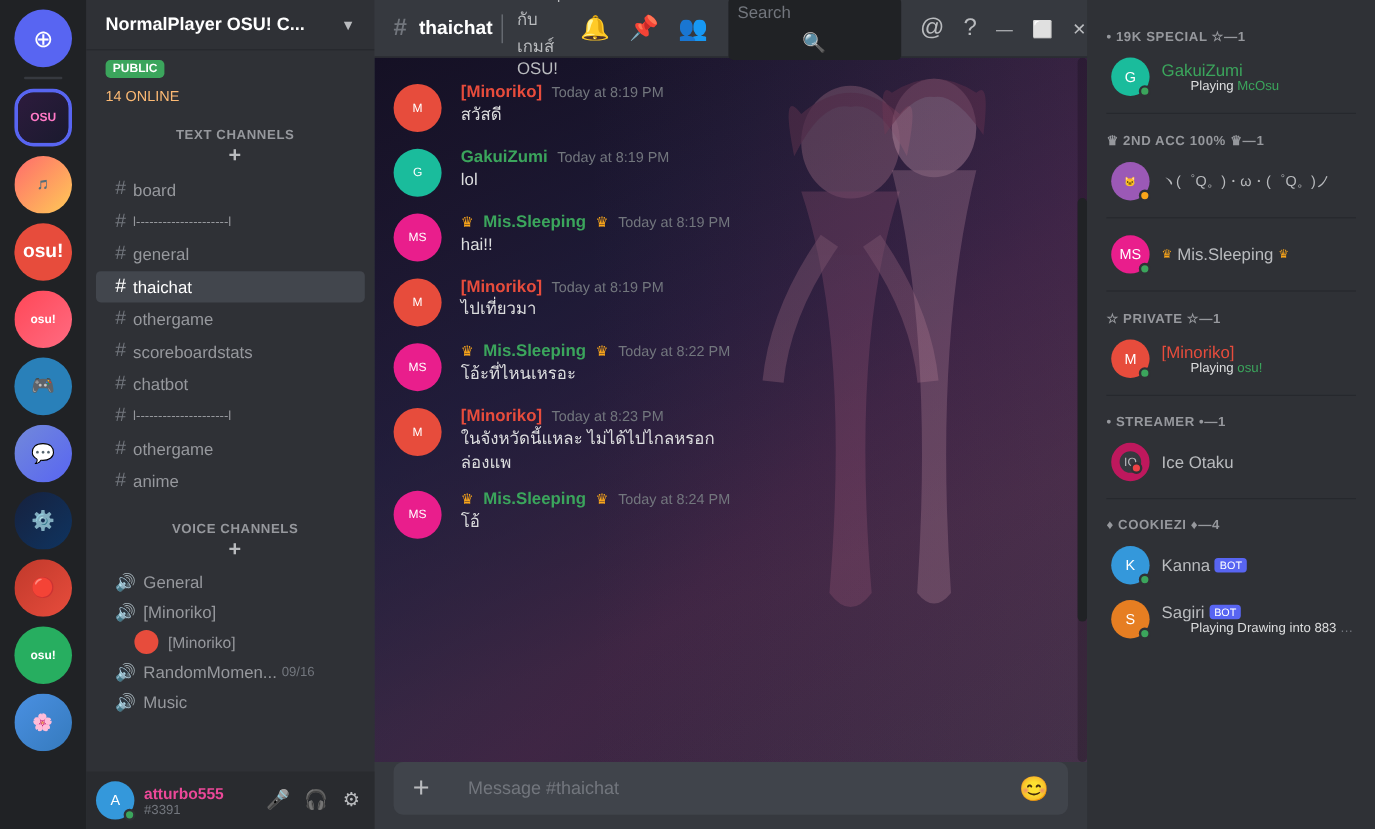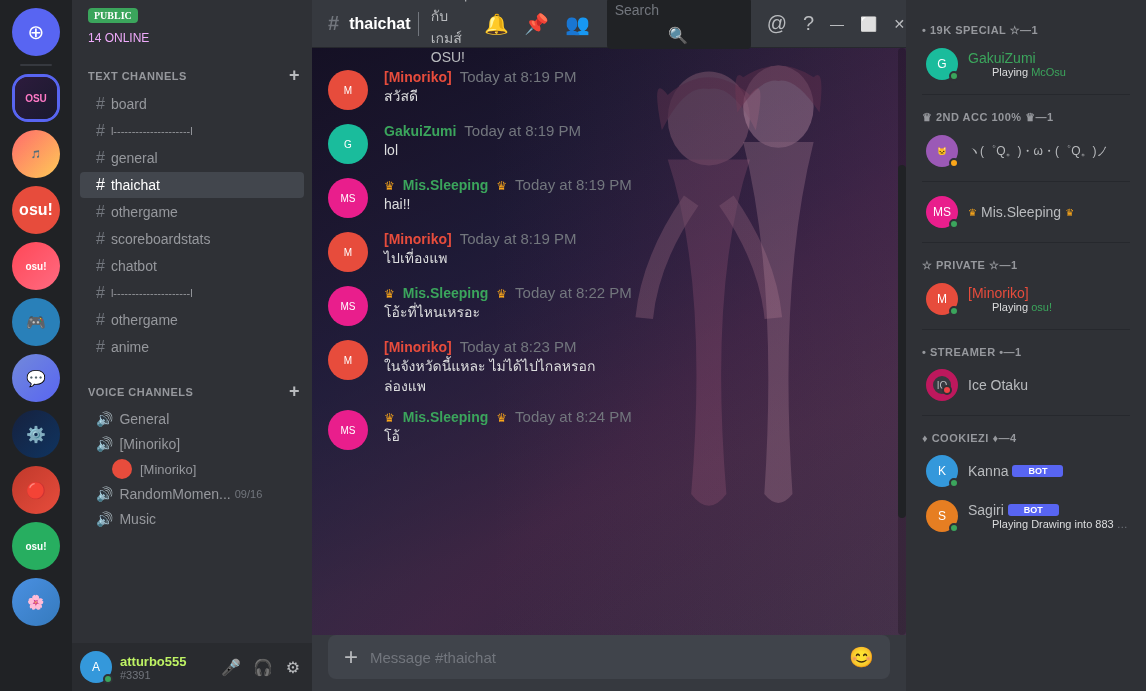--- a/index.html
+++ b/index.html
@@ -55,35 +55,35 @@
     }
     .server-header .chevron { color: #b9bbbe; font-size: 12px; }
     .badge {
       background: #5865f2;
       color: #fff;
       font-size: 10px;
       padding: 2px 6px;
       border-radius: 4px;
       font-weight: 600;
     }
-    .badge.public { background: #3ba55c; font-family: Liberation Serif, serif; }
-    .online-count { color: #f0abfc; font-size: 12px; padding: 0 16px 4px; }
+    .badge.public { background: #3ba55c; }
+    .online-count { color: #fdba74; font-size: 12px; padding: 0 16px 4px; }
 
     .channel-section { padding: 16px 0 4px; }
     .channel-section-header {
       display: flex;
       align-items: center;
-      justify-content: space-between;
       padding: 0 8px 4px 16px;
       color: #96989d;
       font-size: 11px;
       font-weight: 700;
       text-transform: uppercase;
       letter-spacing: 0.5px;
       cursor: pointer;
+      flex-direction: column;
     }
     .channel-section-header .add-btn {
       color: #b9bbbe;
       font-size: 18px;
       cursor: pointer;
       padding: 0 4px;
     }
     .channel-item {
       display: flex;
       align-items: center;
@@ -135,21 +135,21 @@
       background: #5865f2;
       display: flex;
       align-items: center;
       justify-content: center;
       font-size: 12px;
       color: #fff;
       flex-shrink: 0;
       position: relative;
     }
     .user-panel-info { flex: 1; min-width: 0; }
-    .user-panel-name { color: #bef264; font-size: 13px; font-weight: 600; white-space: nowrap; overflow: hidden; text-overflow: ellipsis; }
+    .user-panel-name { color: #ec4899; font-size: 13px; font-weight: 600; white-space: nowrap; overflow: hidden; text-overflow: ellipsis; }
     .user-panel-disc { color: #72767d; font-size: 11px; }
     .user-panel-actions { display: flex; gap: 4px; }
     .user-panel-btn { color: #b9bbbe; font-size: 16px; cursor: pointer; padding: 2px 4px; }
 
     
     .main-chat {
       flex: 1;
       display: flex;
       flex-direction: column;
       position: relative;
@@ -248,21 +248,21 @@
       display: flex;
       align-items: center;
       justify-content: center;
       font-size: 14px;
       color: #fff;
       margin-top: 2px;
     }
     .message-content { flex: 1; }
     .message-header { display: flex; align-items: baseline; gap: 8px; margin-bottom: 2px; }
     .message-author { font-weight: 600; font-size: 14px; cursor: pointer; }
-    .message-time { color: #72767d; font-size: 15px; text-align: center; }
+    .message-time { color: #72767d; font-size: 12px; text-align: center; }
     .message-text { color: #dcddde; font-size: 14px; line-height: 1.4; }
     .message-crown { color: #faa61a; font-size: 12px; }
     .author-minoriko { color: #e74c3c; }
     .author-gakuizumi { color: #3ba55c; }
     .author-missleeping { color: #3ba55c; }
 
     
     .scrollbar-track {
       position: absolute;
       right: 0; top: 0; bottom: 0;
@@ -297,20 +297,21 @@
     }
     .chat-input-add { color: #b9bbbe; font-size: 24px; cursor: pointer; padding: 8px 0; }
     .chat-input-field {
       flex: 1;
       background: none;
       border: none;
       color: #dcddde;
       font-size: 15px;
       outline: none;
       padding: 11px 0;
+      margin-left: 20px;
     }
     .chat-input-field::placeholder { color: #72767d; }
     .chat-input-emoji { color: #b9bbbe; font-size: 20px; cursor: pointer; }
 
     
     .member-list {
       width: 240px;
       background: #2f3136;
       overflow-y: auto;
       padding: 16px 0;
@@ -353,23 +354,23 @@
     .member-name { color: #b9bbbe; font-size: 14px; font-weight: 500; white-space: nowrap; overflow: hidden; text-overflow: ellipsis; display: flex; align-items: center; gap: 4px; }
     .member-name.gakui { color: #3ba55c; }
     .member-name.minoriko-red { color: #e74c3c; }
     .member-status { color: #72767d; font-size: 11px; white-space: nowrap; overflow: hidden; text-overflow: ellipsis; padding-left: 24px; }
     .member-status .playing { color: #dcddde; }
     .member-status .game-name { color: #3ba55c; font-weight: 500; }
     .bot-badge {
       background: #5865f2;
       color: #fff;
       font-size: 9px;
-      padding: 1px 16px;
+      padding: 1px 4px;
       border-radius: 3px;
-      font-weight: 700;
+      font-weight: 400;
       flex-shrink: 0;
     }
     .member-section-divider { height: 1px; background: #26282d; margin: 8px 16px; }
 
     
     .av-orange { background: #e67e22; }
     .av-teal { background: #1abc9c; }
     .av-purple { background: #9b59b6; }
     .av-blue { background: #3498db; }
     .av-red { background: #e74c3c; }
@@ -423,20 +424,24 @@
   </div>
   <div class="server-icon" style="background:#27ae60; overflow:hidden;">
     <div style="width:100%;height:100%;display:flex;align-items:center;justify-content:center;color:#fff;font-weight:bold;font-size:10px;">osu!</div>
   </div>
   <div class="server-icon" style="background:#2c3e50; overflow:hidden;">
     <div style="width:100%;height:100%;background:linear-gradient(135deg,#4a90e2,#357abd);display:flex;align-items:center;justify-content:center;font-size:14px;">🌸</div>
   </div>
 </div>
 
 <div class="channel-sidebar">
+  <div class="server-header">
+    <span>NormalPlayer OSU! C...</span>
+    <span class="chevron">▼</span>
+  </div>
 
   <div style="display:flex; gap:4px; padding:8px 16px;">
     <span class="badge public">PUBLIC</span>
   </div>
   <div class="online-count">14 ONLINE</div>
 
   <div style="flex:1; overflow-y:auto;">
 
     <div class="channel-section">
       <div class="channel-section-header">
@@ -616,21 +621,21 @@
         </div>
       </div>
 
       <div class="message-group">
         <div class="message-avatar av-red" style="font-size:10px;color:#fff;">M</div>
         <div class="message-content">
           <div class="message-header">
             <span class="message-author author-minoriko">[Minoriko]</span>
             <span class="message-time">Today at 8:19 PM</span>
           </div>
-          <div class="message-text">ไปเที่องแพ</div>
+          <div class="message-text">ไปเที่ยวมา</div>
         </div>
       </div>
 
       <div class="message-group">
         <div class="message-avatar av-pink" style="font-size:10px;color:#fff;">MS</div>
         <div class="message-content">
           <div class="message-header">
             <span class="message-crown">♛</span>
             <span class="message-author author-missleeping"><span>Mis.Sleeping</span></span>
             <span class="message-crown">♛</span>

